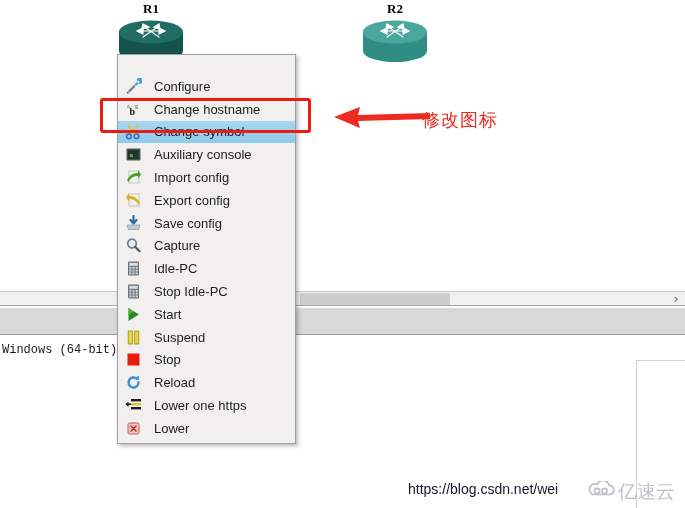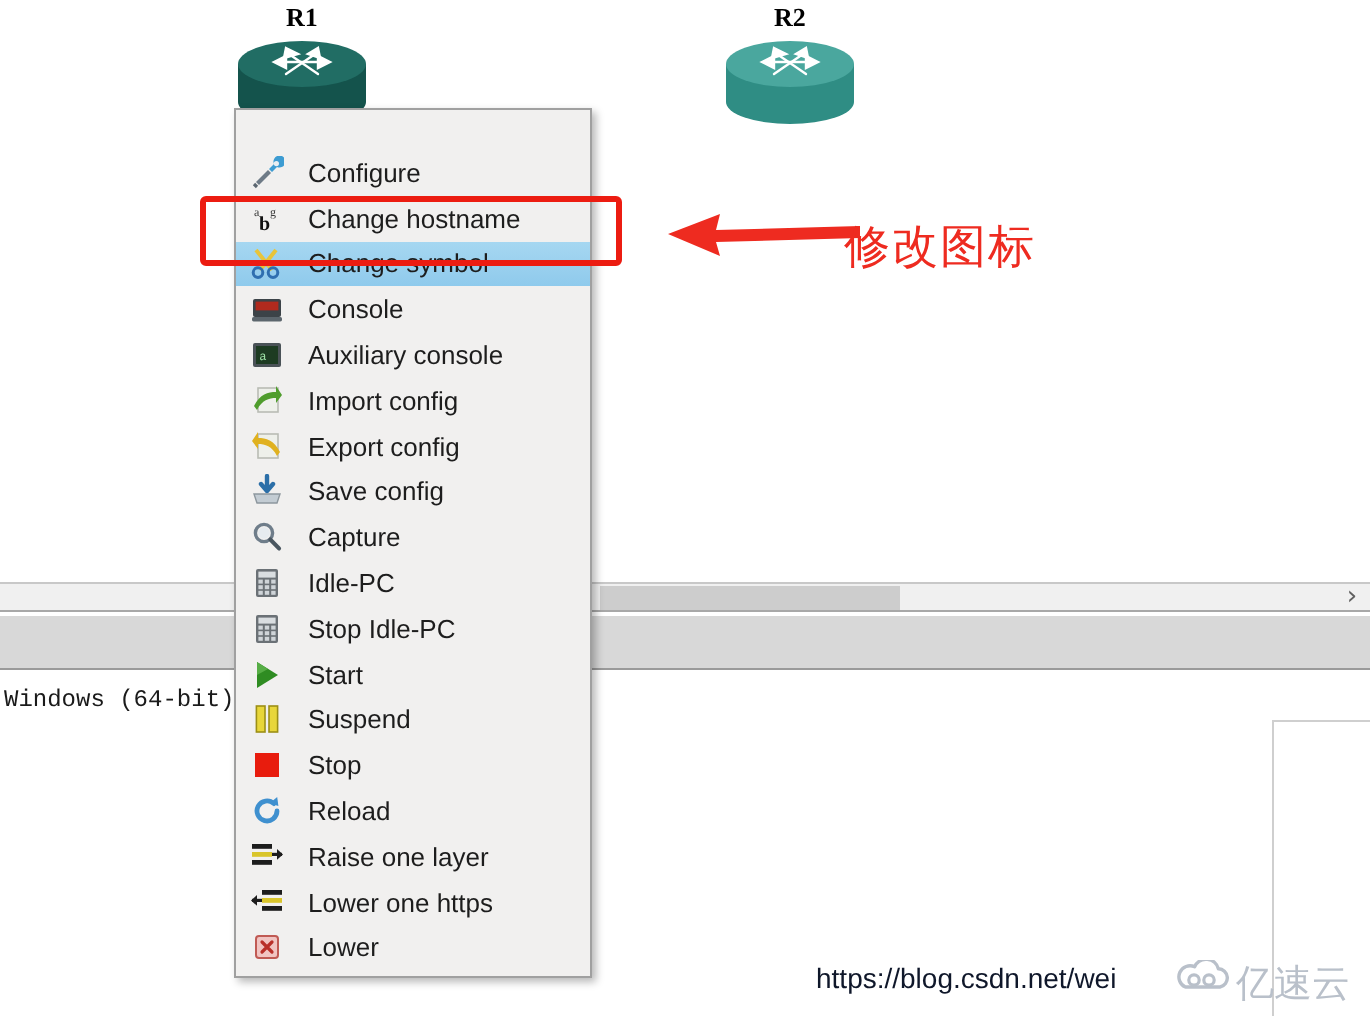--- a/index.html
+++ b/index.html
@@ -201,21 +201,21 @@
     height: 28px;
     z-index: 30;
   }
 
   
   #annotation-text {
     position: absolute;
     left: 422px;
     top: 108px;
     font-family: "DejaVu Sans", sans-serif;
-    font-size: 23px;
+    font-size: 18px;
     color: #ee2b20;
     letter-spacing: 1px;
     white-space: nowrap;
     z-index: 30;
   }
 
   
   #watermark-url {
     position: absolute;
     left: 408px;
@@ -334,30 +334,20 @@
         <path d="M3 2 L11 12" stroke="#e8c43a" stroke-width="2" fill="none"></path>
         <path d="M13 2 L5 12" stroke="#e8c43a" stroke-width="2" fill="none"></path>
         <circle cx="4" cy="13.3" r="2.4" fill="none" stroke="#2f6fb0" stroke-width="1.5"></circle>
         <circle cx="11.5" cy="13.3" r="2.4" fill="none" stroke="#2f6fb0" stroke-width="1.5"></circle>
         <circle cx="8" cy="9" r="1.1" fill="#d23b2a"></circle>
       </svg>
     </span>
     <span class="menu-label">Change symbol</span>
   </div>
 
-  <div class="menu-item">
-    <span class="menu-icon">
-      <svg width="17" height="17" viewBox="0 0 17 17">
-        <rect x="1.5" y="3.5" width="14" height="9" rx="1" fill="#3c4348"></rect>
-        <rect x="2.8" y="4.8" width="11.4" height="4.4" fill="#b02a1e"></rect>
-        <rect x="1" y="12.5" width="15" height="2.2" rx="0.8" fill="#5c666d"></rect>
-      </svg>
-    </span>
-    <span class="menu-label">Console</span>
-  </div>
 
   <div class="menu-item">
     <span class="menu-icon">
       <svg width="17" height="17" viewBox="0 0 17 17">
         <rect x="1.5" y="2.5" width="14" height="12" rx="1" fill="#4a5257"></rect>
         <rect x="3" y="4" width="11" height="9" fill="#1d3b22"></rect>
         <text x="4.6" y="11" font-size="6" font-family="Liberation Mono, monospace" fill="#9fe3a8">a</text>
       </svg>
     </span>
     <span class="menu-label">Auxiliary console</span>
@@ -478,32 +468,20 @@
   <div class="menu-item">
     <span class="menu-icon">
       <svg width="17" height="17" viewBox="0 0 17 17">
         <path d="M13.5 8.5 a5 5 0 1 1 -1.6 -3.7" fill="none" stroke="#3f90cf" stroke-width="2.4" stroke-linecap="round"></path>
         <polygon points="13.6,1.5 14.2,6 9.8,4.6" fill="#3f90cf"></polygon>
       </svg>
     </span>
     <span class="menu-label">Reload</span>
   </div>
 
-  <div class="menu-item">
-    <span class="menu-icon">
-      <svg width="17" height="17" viewBox="0 0 17 17">
-        <rect x="1" y="2" width="10" height="2.4" fill="#1d1d1d"></rect>
-        <rect x="1" y="6" width="10" height="2.4" fill="#d9c52b"></rect>
-        <rect x="1" y="10" width="10" height="2.4" fill="#1d1d1d"></rect>
-        <path d="M11 7.2 L16 7.2" stroke="#1d1d1d" stroke-width="1.6"></path>
-        <polygon points="13.5,4.5 16.5,7.2 13.5,9.9" fill="#1d1d1d"></polygon>
-      </svg>
-    </span>
-    <span class="menu-label">Raise one layer</span>
-  </div>
 
   <div class="menu-item">
     <span class="menu-icon">
       <svg width="17" height="17" viewBox="0 0 17 17">
         <rect x="6" y="2" width="10" height="2.4" fill="#1d1d1d"></rect>
         <rect x="6" y="6" width="10" height="2.4" fill="#d9c52b"></rect>
         <rect x="6" y="10" width="10" height="2.4" fill="#1d1d1d"></rect>
         <path d="M6 7.2 L1 7.2" stroke="#1d1d1d" stroke-width="1.6"></path>
         <polygon points="3.5,4.5 0.5,7.2 3.5,9.9" fill="#1d1d1d"></polygon>
       </svg>

